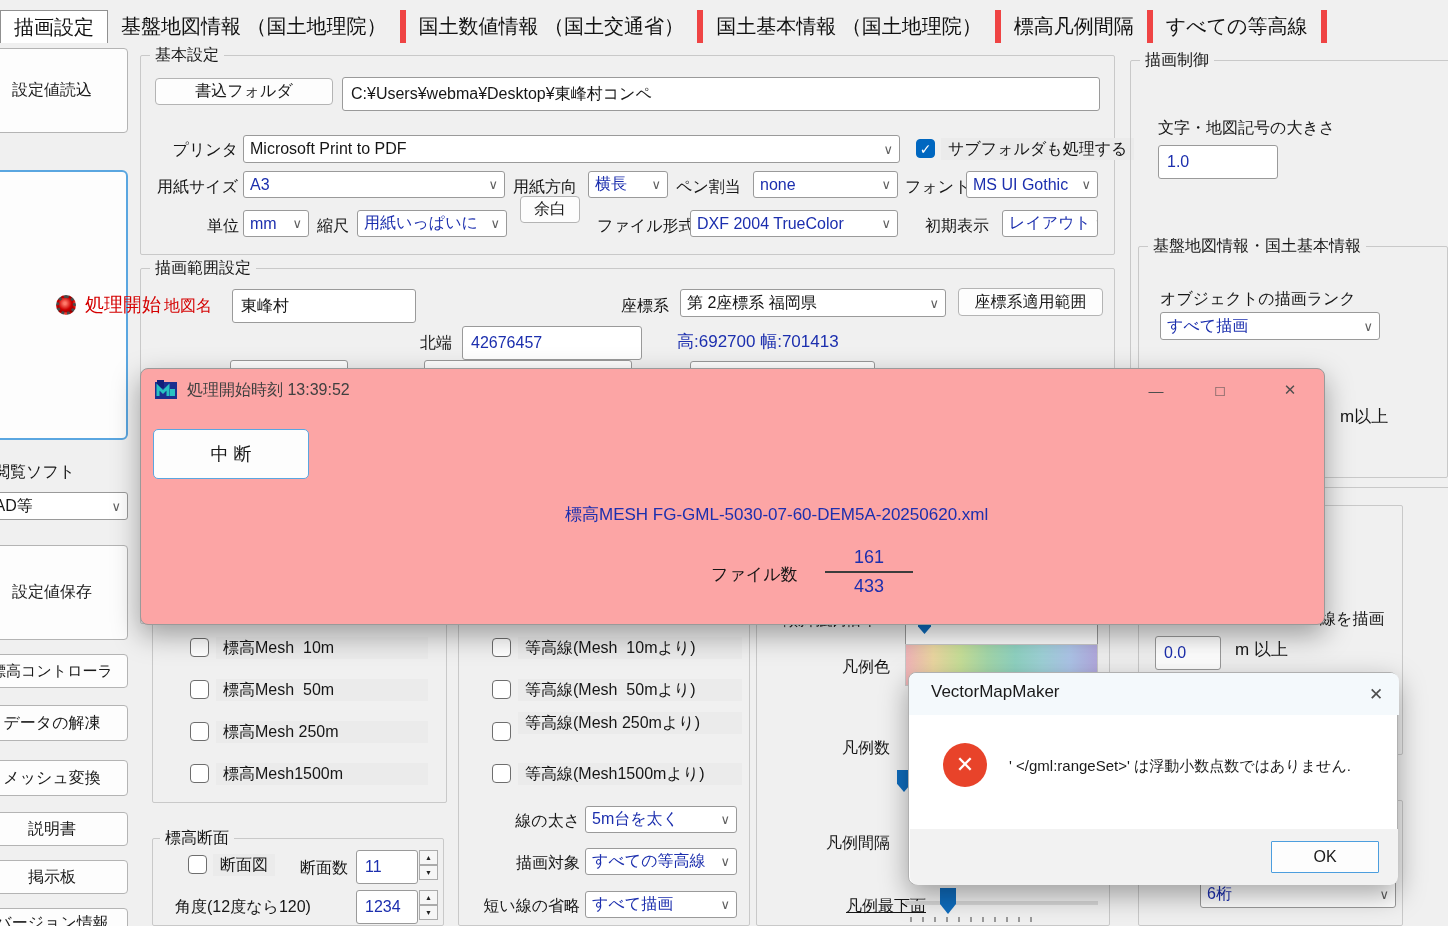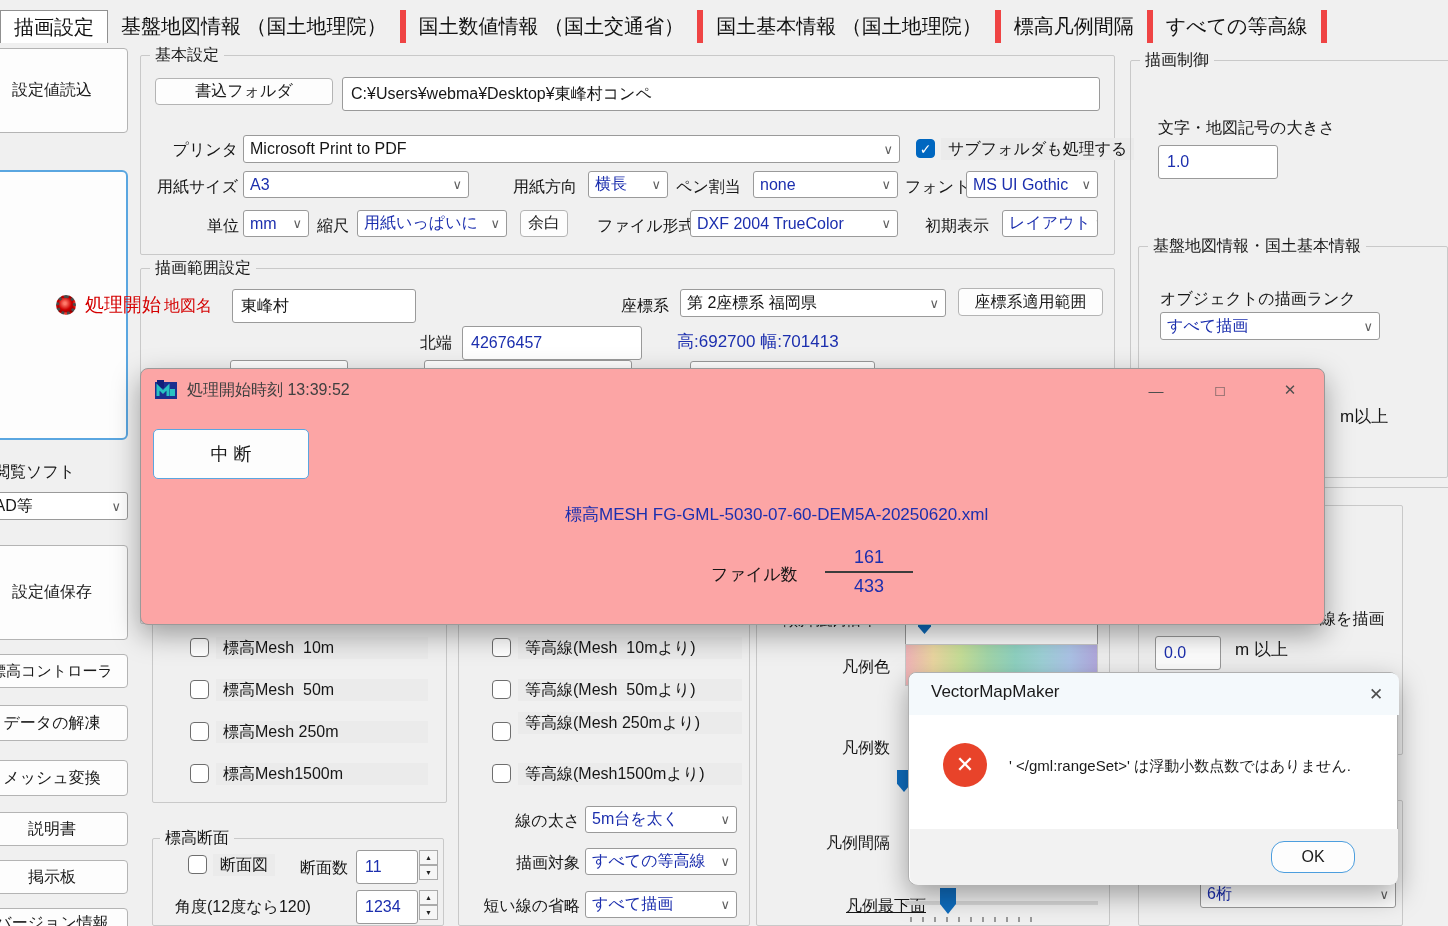--- a/index.html
+++ b/index.html
@@ -102,21 +102,21 @@
   <div class="combo a" style="left:243px;top:135px;width:657px;height:28px;">
     <span>Microsoft Print to PDF</span>
     <span class="chev">∨</span>
   </div>
   <div class="cb checked a" style="left:916px;top:139px;">
       <span>✓</span>
     </div>
   <div class="strip a" style="left:941px;top:138px;">サブフォルダも処理する</div>
 
   <div class="lbl a r" style="left:155px;top:177px;width:83px;">用紙サイズ</div>
-  <div class="combo a" style="left:243px;top:171px;width:226px;height:27px;">
+  <div class="combo a" style="left:243px;top:171px;width:262px;height:27px;">
     <span class="navy">A3</span>
     <span class="chev">∨</span>
   </div>
   <div class="lbl a" style="left:513px;top:177px;">用紙方向</div>
   <div class="combo a" style="left:588px;top:171px;width:80px;height:27px;">
     <span class="navy">横長</span>
     <span class="chev">∨</span>
   </div>
   <div class="lbl a" style="left:676px;top:177px;">ペン割当</div>
   <div class="combo a" style="left:753px;top:171px;width:145px;height:27px;">
@@ -132,21 +132,21 @@
   <div class="lbl a r" style="left:195px;top:216px;width:44px;">単位</div>
   <div class="combo a" style="left:243px;top:210px;width:66px;height:27px;">
     <span class="navy">mm</span>
     <span class="chev">∨</span>
   </div>
   <div class="lbl a" style="left:317px;top:216px;">縮尺</div>
   <div class="combo a" style="left:357px;top:210px;width:150px;height:27px;">
     <span class="navy">用紙いっぱいに</span>
     <span class="chev">∨</span>
   </div>
-  <div class="btn a" style="left:520px;top:210px;width:48px;height:27px;">
+  <div class="btn a" style="left:520px;top:196px;width:60px;height:27px;">
       <span>余白</span>
     </div>
   <div class="lbl a" style="left:597px;top:216px;">ファイル形式</div>
   <div class="combo a" style="left:690px;top:210px;width:208px;height:27px;">
     <span class="navy">DXF 2004 TrueColor</span>
     <span class="chev">∨</span>
   </div>
   <div class="lbl a" style="left:925px;top:216px;">初期表示</div>
   <div class="combo a" style="left:1002px;top:210px;width:96px;height:27px;">
     <span class="navy">レイアウト</span>
@@ -307,18 +307,18 @@
       <span class="a" style="left:22px;top:9px;font-size:17px;color:#1a1a1a;">VectorMapMaker</span>
       <div class="winbtn a" style="left:444px;top:0;width:46px;height:42px;font-size:17px;">
           <span>✕</span>
         </div>
     </div>
     <div class="err-icon a" style="left:34px;top:70px;width:44px;height:44px;">
         <span>✕</span>
       </div>
     <div class="a" style="left:100px;top:84px;width:370px;font-size:15px;color:#1a1a1a;white-space:pre;">' &lt;/gml:rangeSet&gt;' は浮動小数点数ではありません.</div>
     <div class="a" style="left:1px;top:156px;width:488px;height:56px;background:#f2f2f2;border-radius:0 0 8px 8px;"></div>
-    <div class="btn a" style="left:362px;top:168px;width:84px;height:32px;border:1.5px solid #4c9ede;border-radius:13px;">
+    <div class="btn a" style="left:362px;top:168px;width:108px;height:32px;border:1.5px solid #4c9ede;border-radius:1px;">
         <span>OK</span>
       </div>
   </div>
 
 </div>
 
 </body></html>

